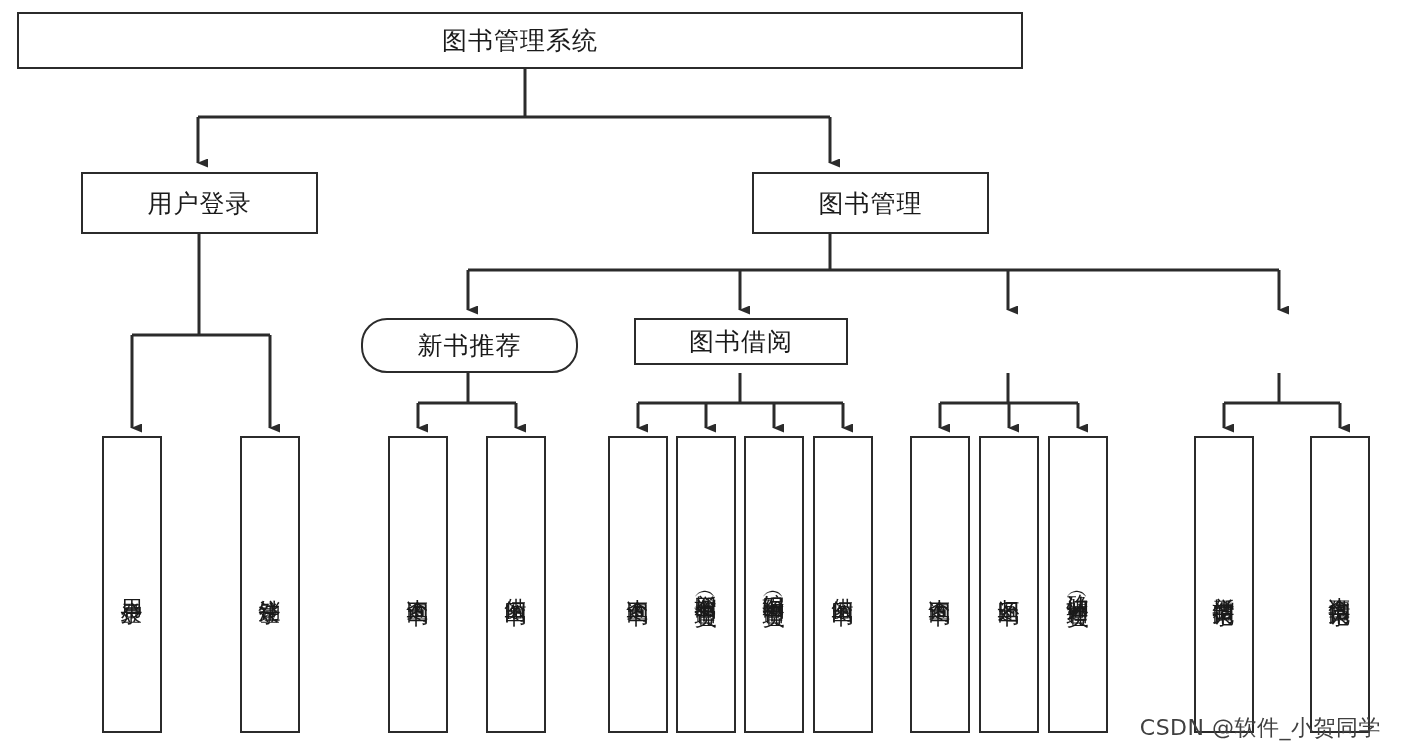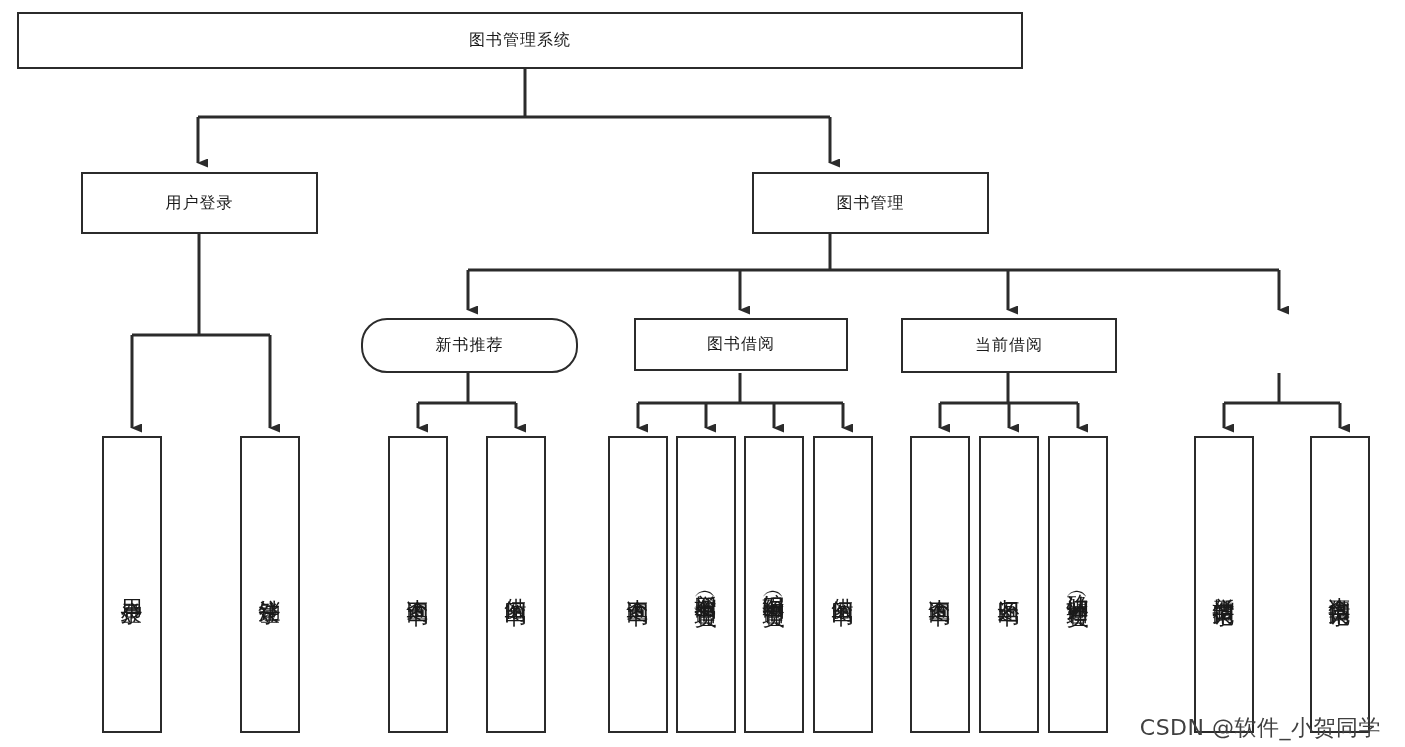--- a/index.html
+++ b/index.html
@@ -30,21 +30,21 @@
     position: absolute;
     box-sizing: border-box;
     border: 2px solid #2b2b2b;
     background: #ffffff;
     display: flex;
     align-items: center;
     justify-content: center;
     color: #1a1a1a;
   }
   .node.h {
-    font-size: 16px;
+    font-size: 25px;
     letter-spacing: 1px;
     text-align: center;
   }
   .node.v {
     writing-mode: vertical-rl;
     text-orientation: upright;
     font-size: 22px;
     line-height: 1.14;
     letter-spacing: 2px;
     padding: 6px 0;
@@ -129,25 +129,22 @@
   <div class="node h" style="left:81px; top:172px; width:237px; height:62px;">
     <span>用户登录</span>
   </div>
   <div class="node h" style="left:712px; top:172px; width:237px; height:62px;margin-left:40px;">
     <span>图书管理</span>
   </div>
 
   <div class="node h" style="left:361px; top:318px; width:217px; height:55px;border-radius:26px;">
     <span>新书推荐</span>
   </div>
-  <div class="node h" style="left:634px; top:318px; width:214px; height:53px;">
+  <div class="node h" style="left:634px; top:318px; width:214px; height:47px;">
     <span>图书借阅</span>
-  </div>
-  <div class="node h" style="left:901px; top:318px; width:216px; height:55px;">
-    <span>当前借阅</span>
   </div>
 
   <div class="node v" style="left:102px; top:436px; width:60px; height:297px;">
     <span class="vtext">用户登录</span>
   </div>
   <div class="node v" style="left:240px; top:436px; width:60px; height:297px;">
     <span class="vtext">注销登录</span>
   </div>
 
   <div class="node v" style="left:388px; top:436px; width:60px; height:297px;">

